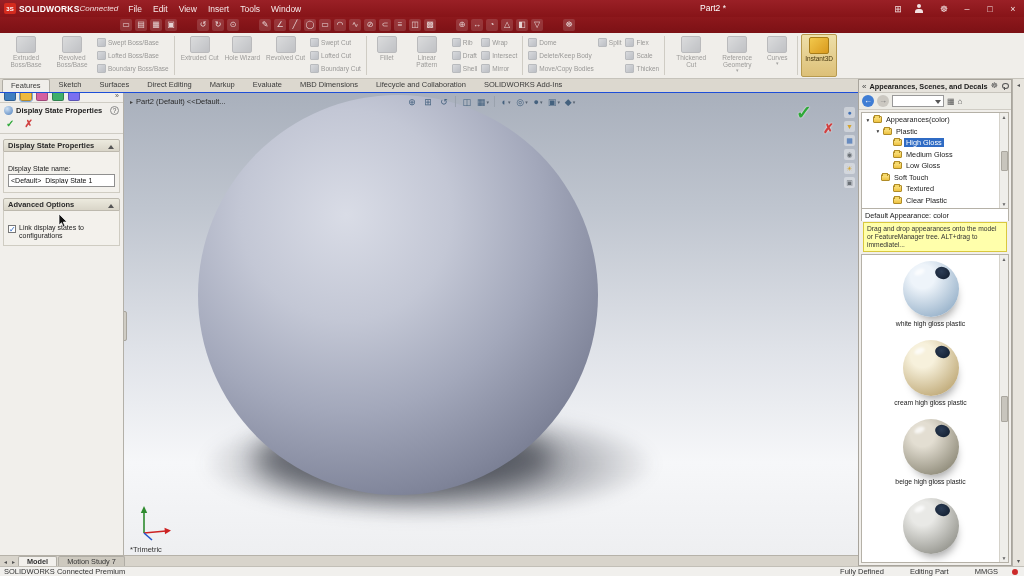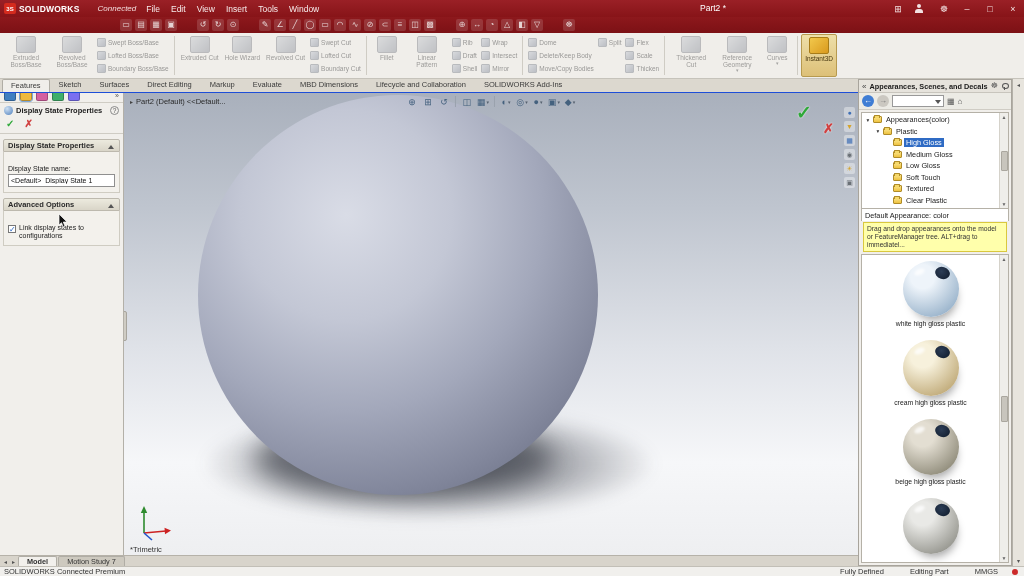--- a/index.html
+++ b/index.html
@@ -3,21 +3,21 @@
 <meta charset="utf-8">
 <style>
 *{margin:0;padding:0;box-sizing:border-box;}
 html,body{width:1024px;height:576px;overflow:hidden;}
 body{font-family:"Liberation Sans",sans-serif;background:#d4d0c8;position:relative;font-size:9px;color:#222;}
 
 
 .titlebar{position:absolute;top:0;left:0;right:0;height:17px;background:linear-gradient(#9a2026,#871418);display:flex;align-items:center;color:#fff;padding:0 4px;z-index:50;}
 .logo-mark{width:12px;height:11px;background:#d42b1e;border-radius:2px;color:#fff;font-size:6px;font-weight:bold;display:flex;align-items:center;justify-content:center;margin-right:3px;}
 .logo-text{font-weight:bold;font-size:8.5px;letter-spacing:.2px;}
-.logo-suffix{font-style:italic;font-size:8px;color:#f3dcdc;margin-left:18px;margin-right:10px;}
+.logo-suffix{font-style:italic;font-size:8px;color:#f3dcdc;margin-left:0;margin-right:10px;}
 #menus{display:flex;gap:11px;font-size:8.5px;color:#f6eaea;}
 .menu-item{cursor:default;}
 .doc-title{position:absolute;left:700px;top:3px;font-size:8.5px;color:#fff;}
 #wincontrols{margin-left:auto;display:flex;align-items:center;gap:9px;font-size:9px;color:#f2e2e2;}
 #wincontrols .wc{width:14px;text-align:center;}
 .person{position:relative;width:10px;height:11px;display:inline-block;}
 .person::before{content:"";position:absolute;left:3px;top:1px;width:4px;height:4px;border-radius:50%;background:#f2e2e2;}
 .person::after{content:"";position:absolute;left:1px;top:6px;width:8px;height:4px;border-radius:3px 3px 0 0;background:#f2e2e2;}
 
 
@@ -478,21 +478,21 @@
       <div class="trow" style="padding-left: 22px;">
         <span class="texp"></span>
         <span class="folder-icon"></span>
         <span class="tlabel">Medium Gloss</span>
       </div>
       <div class="trow" style="padding-left: 22px;">
         <span class="texp"></span>
         <span class="folder-icon"></span>
         <span class="tlabel">Low Gloss</span>
       </div>
-      <div class="trow" style="padding-left: 22px;">
+      <div class="trow" style="padding-left: 10px;">
         <span class="texp"></span>
         <span class="folder-icon"></span>
         <span class="tlabel">Soft Touch</span>
       </div>
       <div class="trow" style="padding-left: 22px;">
         <span class="texp"></span>
         <span class="folder-icon"></span>
         <span class="tlabel">Textured</span>
       </div>
       <div class="trow" style="padding-left: 22px;">

